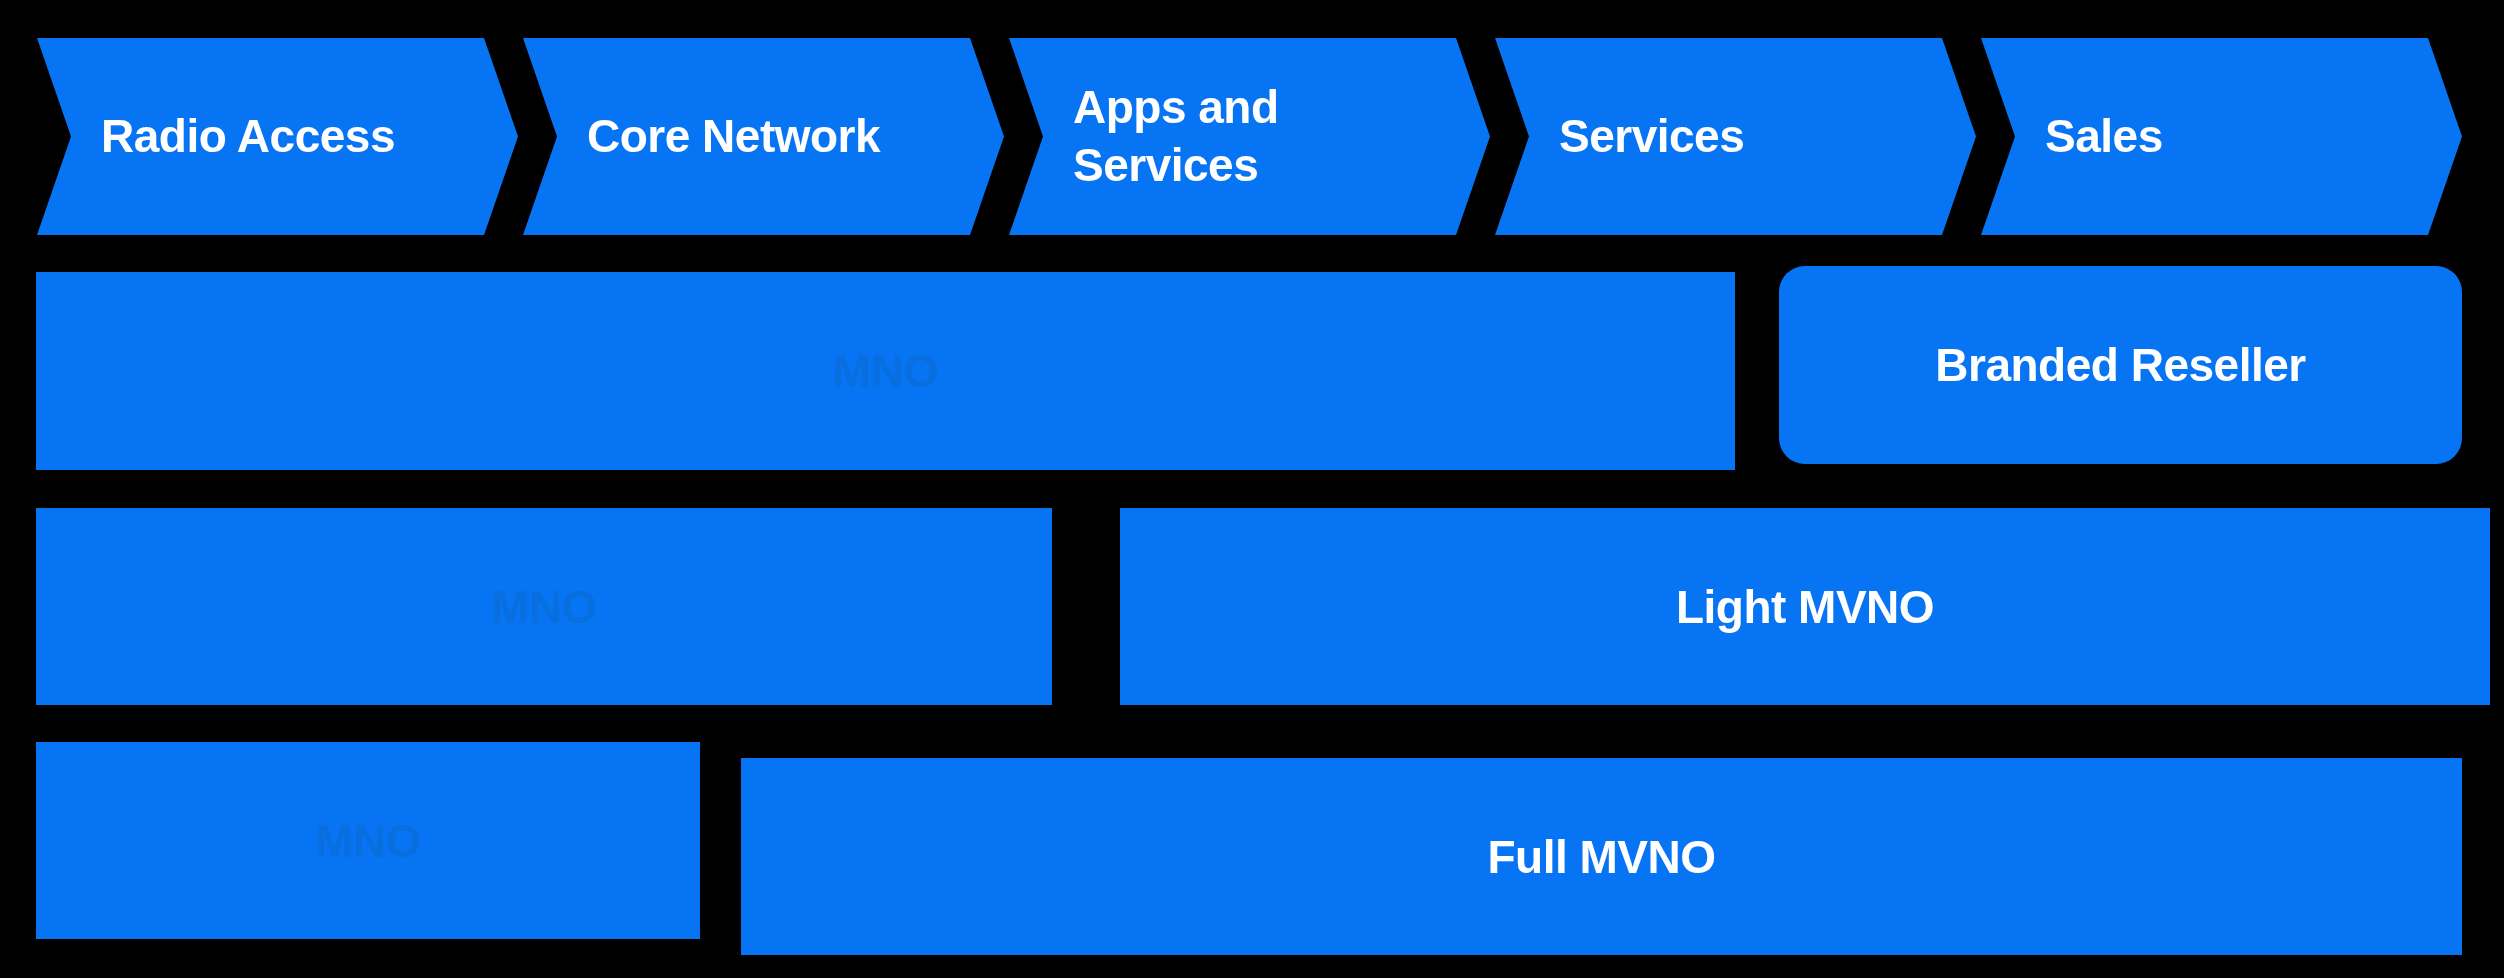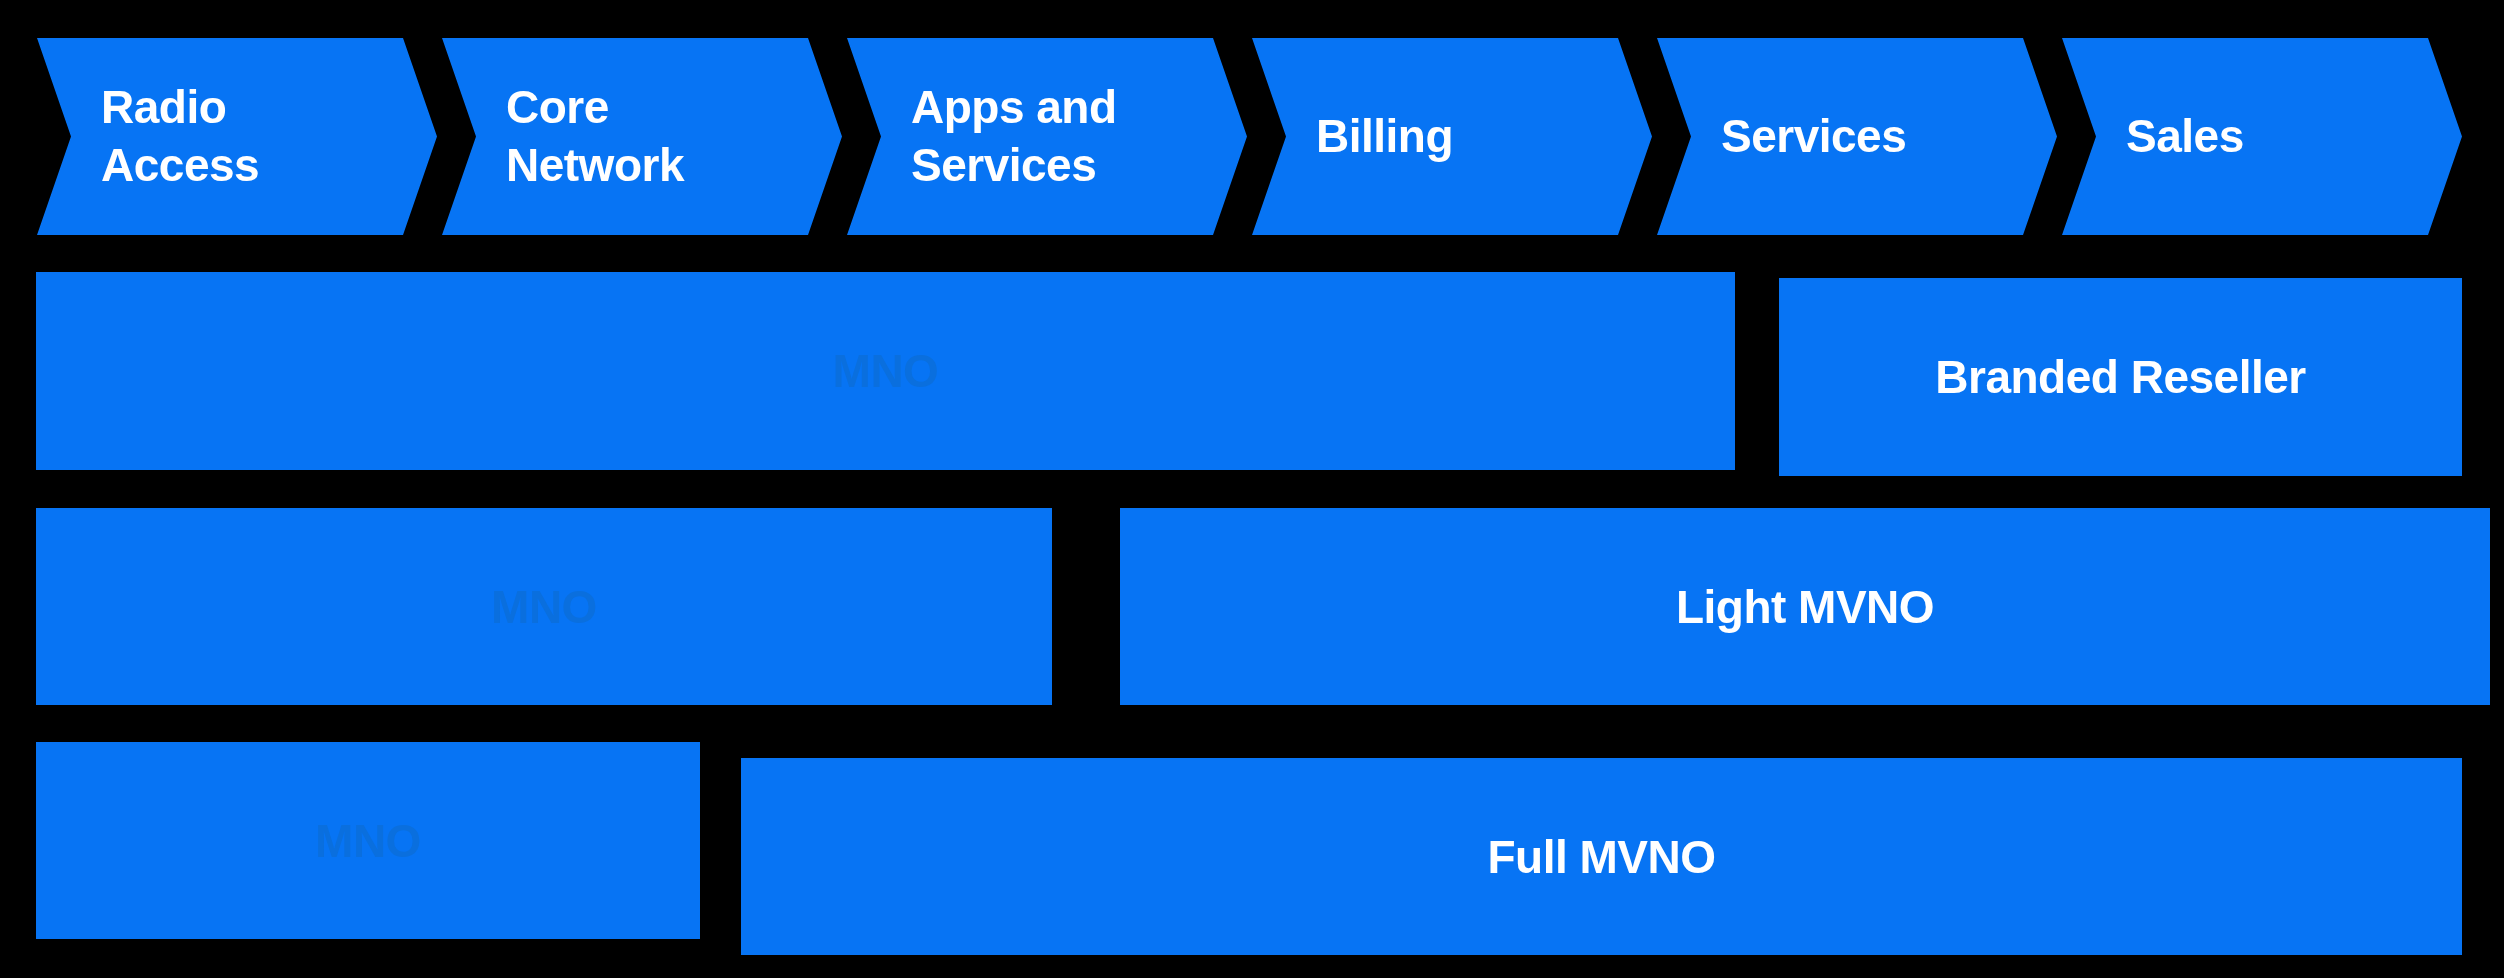--- a/index.html
+++ b/index.html
@@ -65,21 +65,21 @@
     letter-spacing: -0.5px;
     color: #ffffff;
     white-space: nowrap;
   }
   .bar-label.hidden-label {
     color: var(--hiddenBlue, #0A6FDE);
   }
 
   
   .r1-left  { left: 36px;   top: 272px; width: 1699px; height: 198px; }
-  .r1-right { left: 1779px; top: 278px; width: 683px;  height: 198px; }
+  .r1-right { left: 1779px; top: 266px; width: 683px;  height: 198px; border-radius: 26px; }
   
   .r2-left  { left: 36px;   top: 508px; width: 1016px; height: 197px; }
   .r2-right { left: 1092px; top: 508px; width: 1370px; height: 197px; margin-left: 28px; }
   
   .r3-left  { left: 36px;   top: 742px; width: 664px;  height: 197px; }
   .r3-right { left: 741px;  top: 742px; width: 1721px; height: 197px; margin-top: 16px; }
 </style>
 </head>
 <body>
 
@@ -87,23 +87,20 @@
 
   <div class="chevron-row">
     <div class="chevron">
       <span class="chevron-label">Radio Access</span>
     </div>
     <div class="chevron">
       <span class="chevron-label">Core Network</span>
     </div>
     <div class="chevron">
       <span class="chevron-label">Apps and Services</span>
-    </div>
-    <div class="chevron">
-      <span class="chevron-label">Billing</span>
     </div>
     <div class="chevron">
       <span class="chevron-label">Services</span>
     </div>
     <div class="chevron">
       <span class="chevron-label">Sales</span>
     </div>
   </div>
 
   <div class="bar r1-left">

